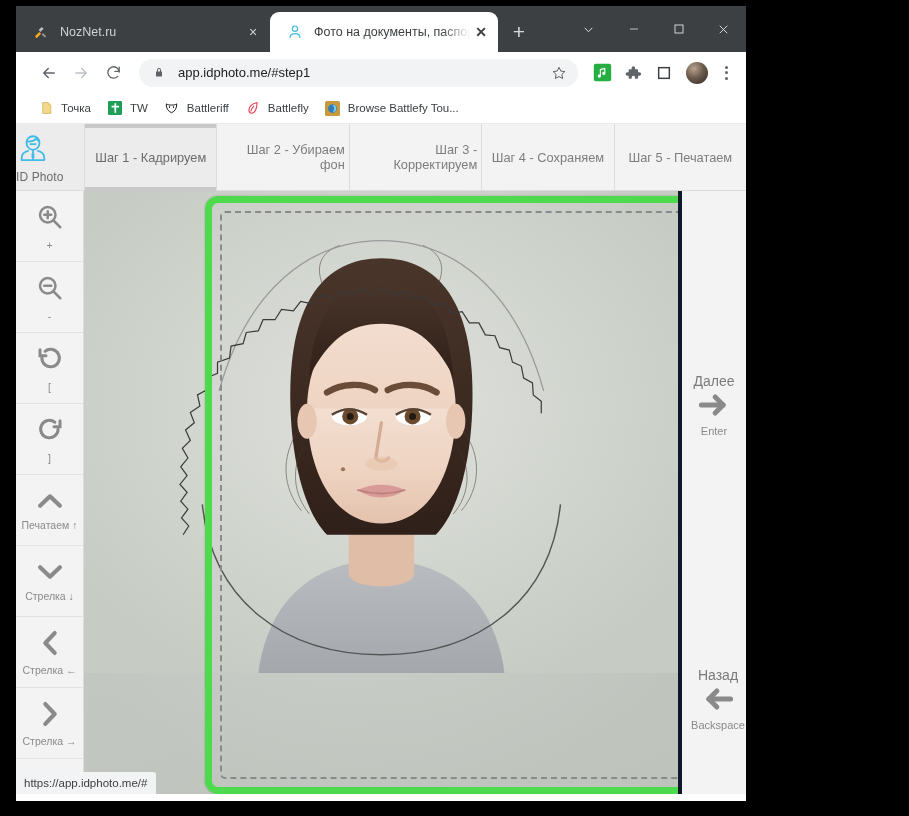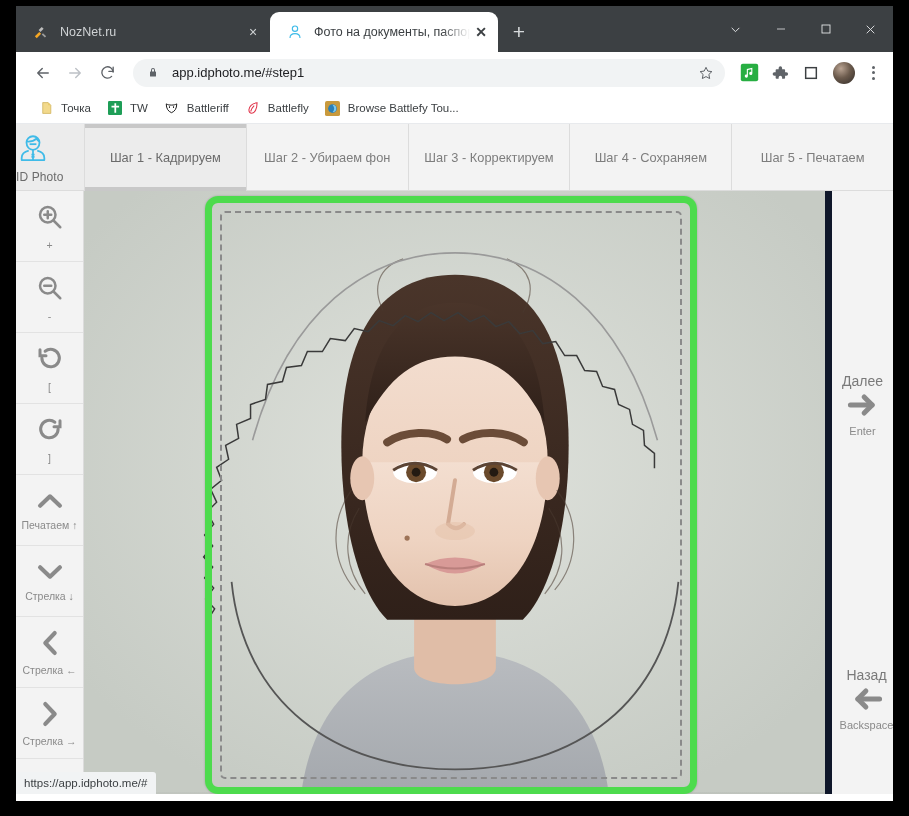--- a/index.html
+++ b/index.html
@@ -6,21 +6,21 @@
   html, body {
     width: 909px; height: 816px;
     background: #000;
     font-family: "Liberation Sans", sans-serif;
     overflow: hidden;
   }
 
   .window {
     position: absolute;
     left: 16px; top: 6px;
-    width: 877px; height: 795px;
+    width: 730px; height: 795px;
     background: #fff;
     overflow: hidden;
   }
 
   
   .tabstrip {
     position: relative;
     height: 46px;
     background: #3c4043;
     display: flex;
@@ -84,21 +84,21 @@
     display: flex; align-items: center; justify-content: center;
     color: #e3e5e7;
   }
 
   
   .toolbar {
     height: 41px;
     background: #fff;
     display: flex;
     align-items: center;
-    padding: 0 8px 0 12px;
+    padding: 0 8px 0 18px;
     gap: 2px;
   }
   .navbtn {
     width: 30px; height: 30px;
     display: flex; align-items: center; justify-content: center;
     color: #5f6368;
     flex: 0 0 30px;
   }
   .navbtn.disabled { color: #bdc1c6; }
   .omnibox {
@@ -239,21 +239,21 @@
   .photo {
     position: absolute;
     inset: 0;
     background:
       radial-gradient(ellipse 60% 55% at 50% 48%, rgba(255,255,255,.10), rgba(0,0,0,.04) 100%),
       linear-gradient(160deg, #d3d6d0 0%, #ccd0ca 45%, #c6cbc4 100%);
   }
   .rtools {
     width: 68px; flex: 0 0 68px;
     background: #f3f3f3;
-    border-left: 7px solid #0f172a;
+    border-left: 4px solid #0f172a;
     position: relative;
   }
   .navblock {
     position: absolute;
     left: 0; right: 0;
     display: flex; flex-direction: column;
     align-items: center;
     gap: 3px;
     color: #8a8a8a;
   }

